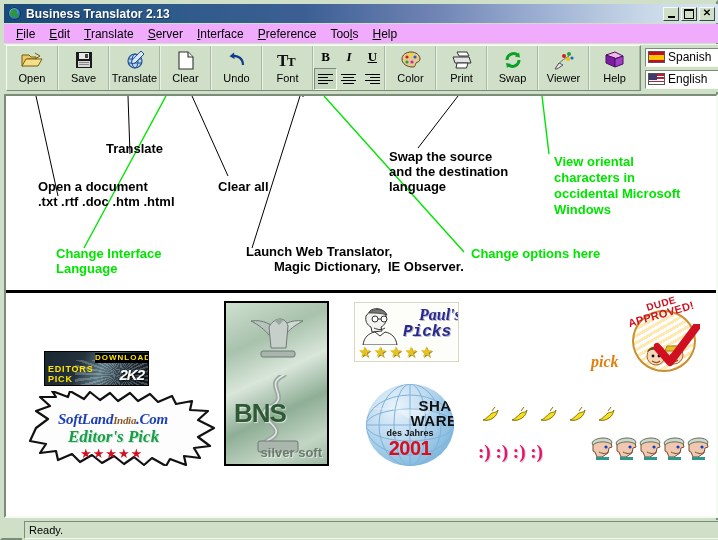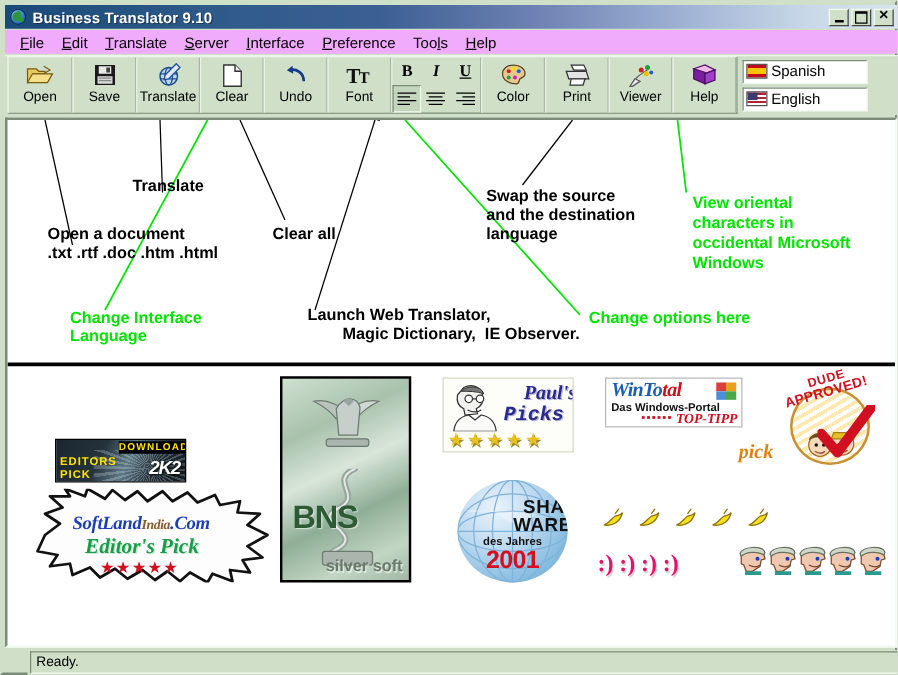--- a/index.html
+++ b/index.html
@@ -251,21 +251,21 @@
 <body>
 
 <div class="app">
 
   <div class="titlebar">
     <div class="title-ico">
       <div class="globe"></div>
         <div class="land"></div>
         <div class="land2"></div>
     </div>
-    <div class="titletext">Business Translator 9.10</div>
+    <div class="titletext">Business Translator 2.13</div>
     <div class="winbtns">
       <div class="winbtn wb-min">
           <span></span>
         </div>
       <div class="winbtn wb-max">
           <span></span>
         </div>
       <div class="winbtn">
           <span>✕</span>
         </div>
@@ -405,20 +405,31 @@
         <div class="ic">
           <svg width="22" height="18" viewBox="0 0 22 18">
             <path d="M6 1h10l2 4H8z" fill="#fff" stroke="#333" stroke-width="1"></path>
             <path d="M2 6h16l2 6H4z" fill="#e4e4e4" stroke="#333" stroke-width="1"></path>
             <path d="M6 12h11l-1.5 5H5z" fill="#fff" stroke="#333" stroke-width="1"></path>
           </svg>
         </div>
         <div class="lb">Print</div>
       </div>
 
+      <div class="tbtn">
+        <div class="ic">
+          <svg width="20" height="19" viewBox="0 0 20 19">
+            <path d="M16 9a6.5 6.5 0 0 1-11 4.6" fill="none" stroke="#0aa024" stroke-width="3"></path>
+            <path d="M4 9a6.5 6.5 0 0 1 11-4.6" fill="none" stroke="#0aa024" stroke-width="3"></path>
+            <path d="M16 1.5l1 5-5-1z" fill="#0aa024"></path>
+            <path d="M4 17l-1-5 5 1z" fill="#0aa024"></path>
+          </svg>
+        </div>
+        <div class="lb">Swap</div>
+      </div>
 
       <div class="tbtn">
         <div class="ic">
           <svg width="21" height="19" viewBox="0 0 21 19">
             <path d="M3 17c3-6 8-9 13-12" fill="none" stroke="#666" stroke-width="1"></path>
             <path d="M2 18l4-6 4 2-6 4z" fill="#e8e8e8" stroke="#555" stroke-width="1"></path>
             <circle cx="11" cy="5" r="2" fill="#d02020"></circle>
             <circle cx="16" cy="3" r="2" fill="#20a040"></circle>
             <circle cx="15" cy="8" r="2" fill="#f0c000"></circle>
             <circle cx="19" cy="7" r="1.6" fill="#2060d0"></circle>
@@ -555,27 +566,20 @@
             <path d="M0 41h88M44 0v82"></path>
           </g>
           <path d="M6 24c10 4 16-2 24 2s10 10 20 8 14-10 24-8" fill="#ffffff" opacity=".35"></path>
         </svg>
         <div class="s1">SHARE</div>
         <div class="s2">WARE</div>
         <div class="s3">des Jahres</div>
         <div class="s4">2001</div>
       </div>
 
-      <div class="bdg b-wt">
-        <div class="w1"><span class="a">WinTo</span><span class="b">tal</span></div>
-        <div class="sq"></div>
-        <div class="w2">Das Windows-Portal</div>
-        <div class="dots">▪▪▪▪▪▪</div>
-        <div class="tt">TOP-TIPP</div>
-      </div>
 
       <div class="pickword">pick</div>
 
       <div class="bdg b-da">
         <div class="circ">
           <svg class="dude" width="44" height="30" viewBox="0 0 44 30">
             <circle cx="12" cy="14" r="9" fill="#f6d9b8" stroke="#a06a2a" stroke-width="1"></circle>
             <path d="M3 10c2-7 16-8 18-1-6-2-13-2-18 1z" fill="#6a4a20"></path>
             <circle cx="9" cy="14" r="1.4" fill="#111"></circle>
               <circle cx="15" cy="14" r="1.4" fill="#111"></circle>

